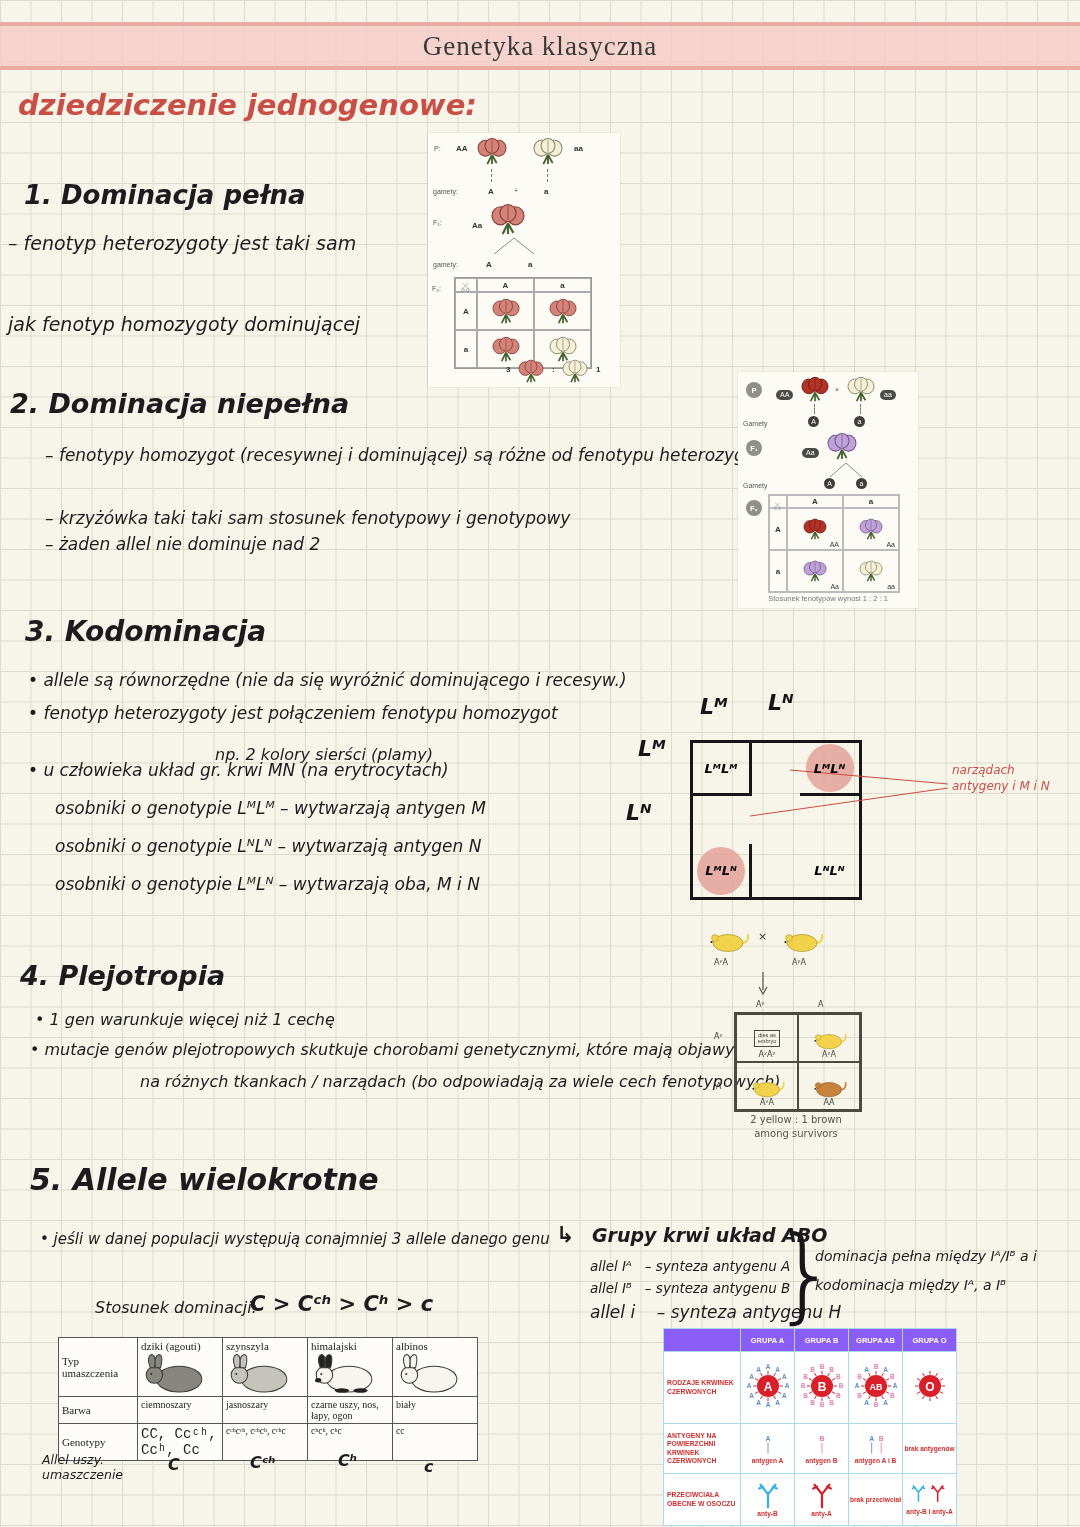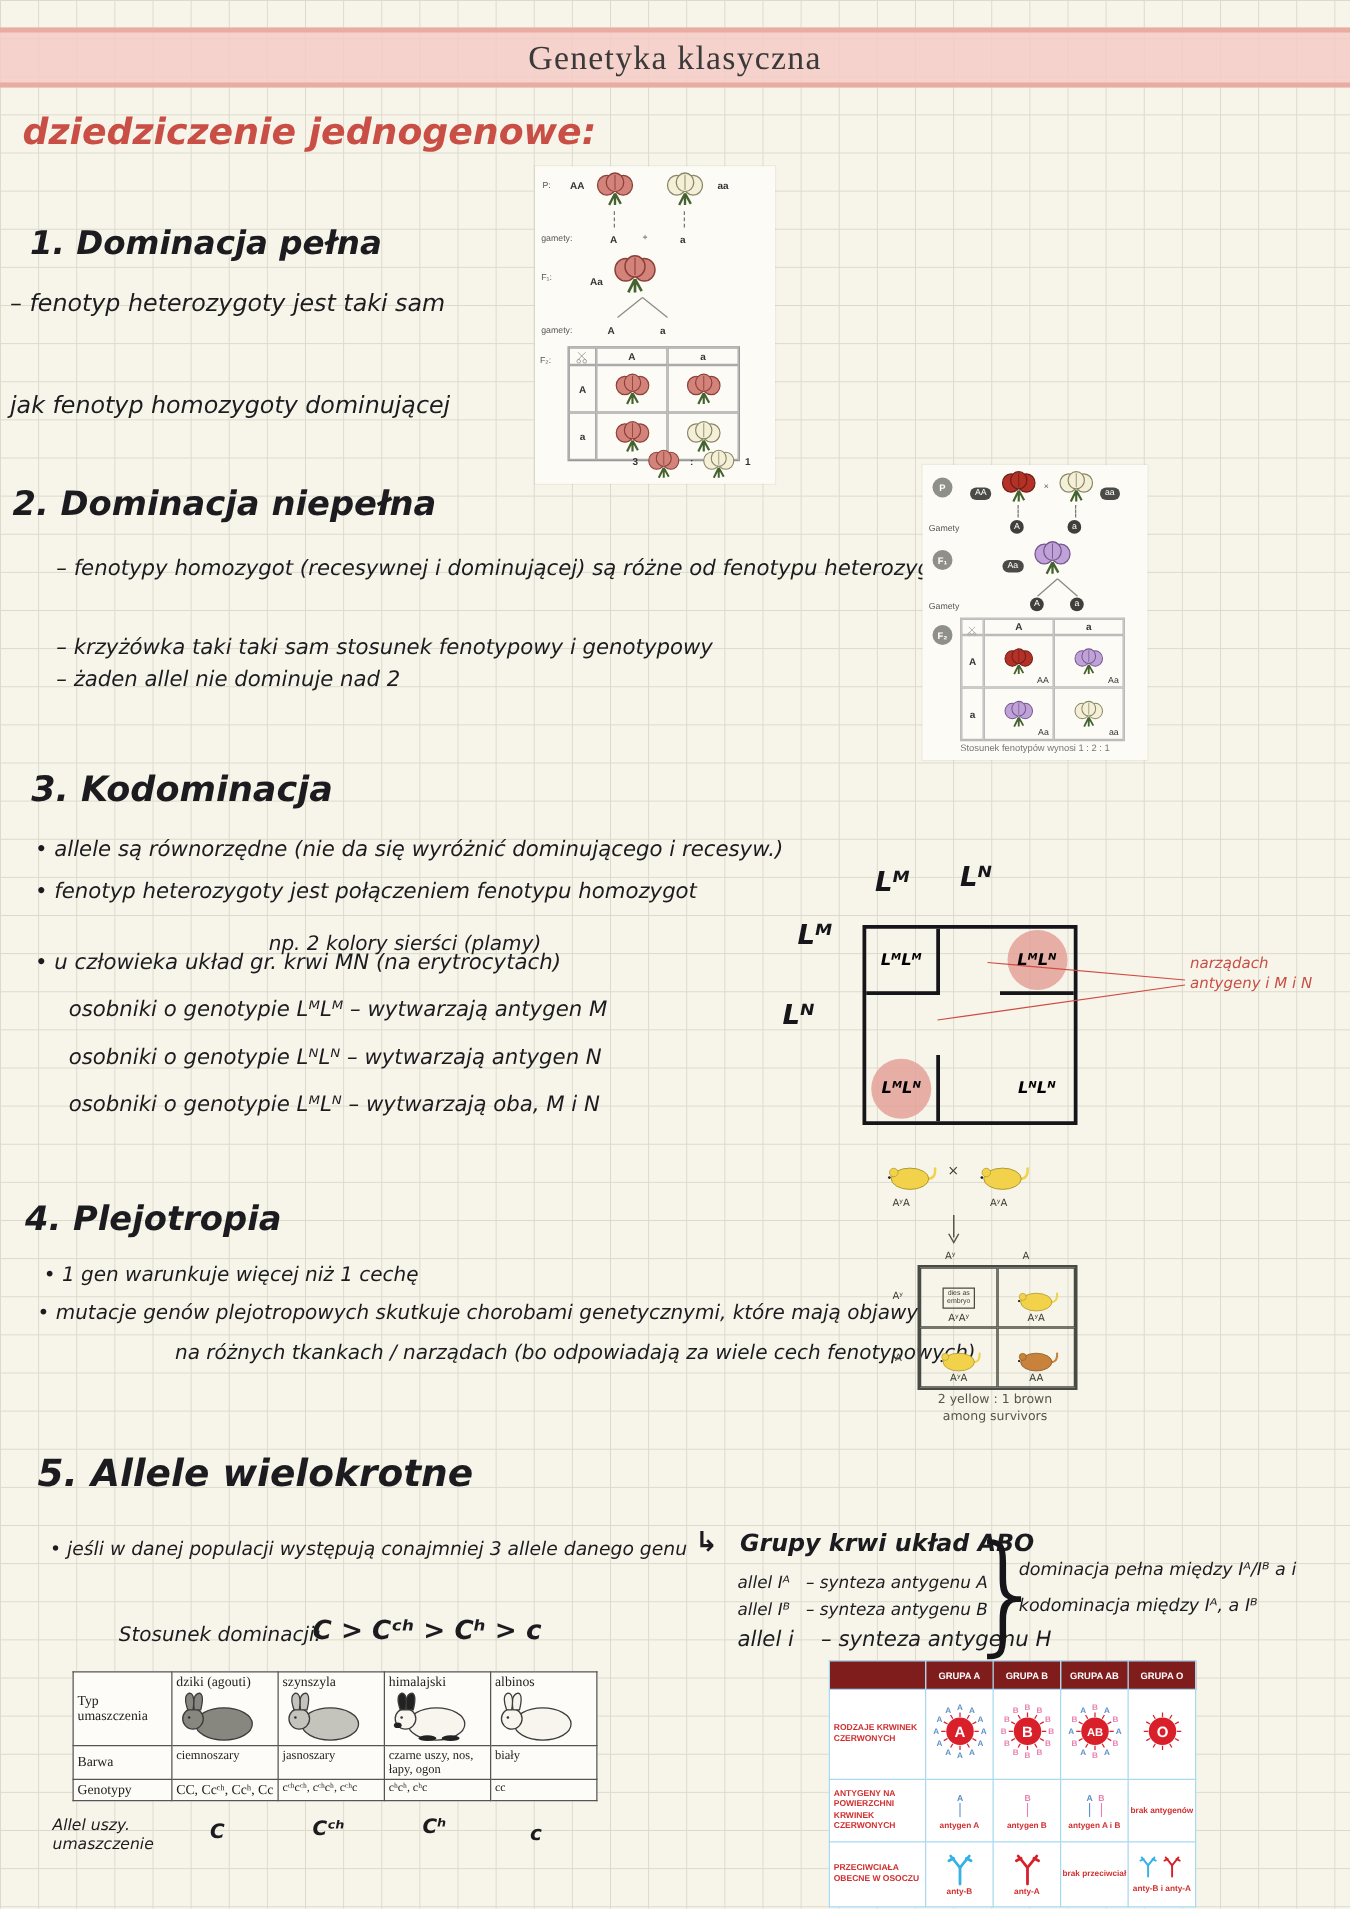--- a/index.html
+++ b/index.html
@@ -42,21 +42,21 @@
   .micegrid{display:grid;grid-template-columns:62px 62px;grid-template-rows:48px 48px;border:2px solid #4a4a44;}
   .micegrid>div{border:1px solid #4a4a44;position:relative;display:flex;flex-direction:column;align-items:center;justify-content:flex-end;}
   .mlabel{font-size:8px;color:#3c3c36;font-family:"DejaVu Sans",sans-serif;}
   .mcap{font-size:10px;color:#55554e;font-family:"DejaVu Sans",sans-serif;text-align:center;}
   table.rb{border-collapse:collapse;background:#fdfcf8;font-family:"Liberation Serif",serif;color:#222;}
   table.rb td{border:1px solid #555;vertical-align:top;padding:2px 3px;}
   .rb .rl{font-size:11px;vertical-align:middle;width:72px;}
   .rb .hname{font-size:11px;}
   table.bt{border-collapse:collapse;background:#fff;font-family:"Liberation Sans",sans-serif;}
   table.bt td,table.bt th{border:1px solid #a8d9ef;padding:1px;text-align:center;vertical-align:middle;}
-  .bt th{background:#7f1d1d;color:#fff;font-size:7.5px;height:20px;}
+  .bt th{background:#8b5cf6;color:#fff;font-size:7.5px;height:20px;}
   .bt .btl{color:#d12f2f;font-weight:bold;font-size:6.8px;text-align:left;padding:3px;width:70px;line-height:1.25;}
   .bt .cap{color:#d12f2f;font-weight:bold;font-size:6.6px;line-height:1.15;}
   .brace{font-family:"DejaVu Sans",sans-serif;font-size:104px;font-weight:300;color:#15151a;line-height:1;}
 </style>
 </head>
 <body>
 
 <div class="page">
 
   <div class="abs band">
@@ -495,21 +495,21 @@
     </tr>
     <tr>
       <td class="rl">Barwa</td>
       <td style="font-size:10px;">ciemnoszary</td>
       <td style="font-size:10px;">jasnoszary</td>
       <td style="font-size:10px;">czarne uszy, nos, łapy, ogon</td>
       <td style="font-size:10px;">biały</td>
     </tr>
     <tr>
       <td class="rl">Genotypy</td>
-      <td style="font-size:11px;">CC, Ccᶜʰ, Ccʰ, Cc</td>
+      <td style="font-size:14px;font-family:Liberation Mono, monospace;">CC, Ccᶜʰ, Ccʰ, Cc</td>
       <td style="font-size:9.5px;">cᶜʰcᶜʰ, cᶜʰcʰ, cᶜʰc</td>
       <td style="font-size:9.5px;">cʰcʰ, cʰc</td>
       <td style="font-size:9.5px;">cc</td>
     </tr>
   </tbody>
     </table>
   <div class="abs hw" style="left:42px;top:1452px;font-size:12.5px;line-height:1.2;">
     <div>Allel uszy.</div>
     <div>umaszczenie</div>
   </div>

